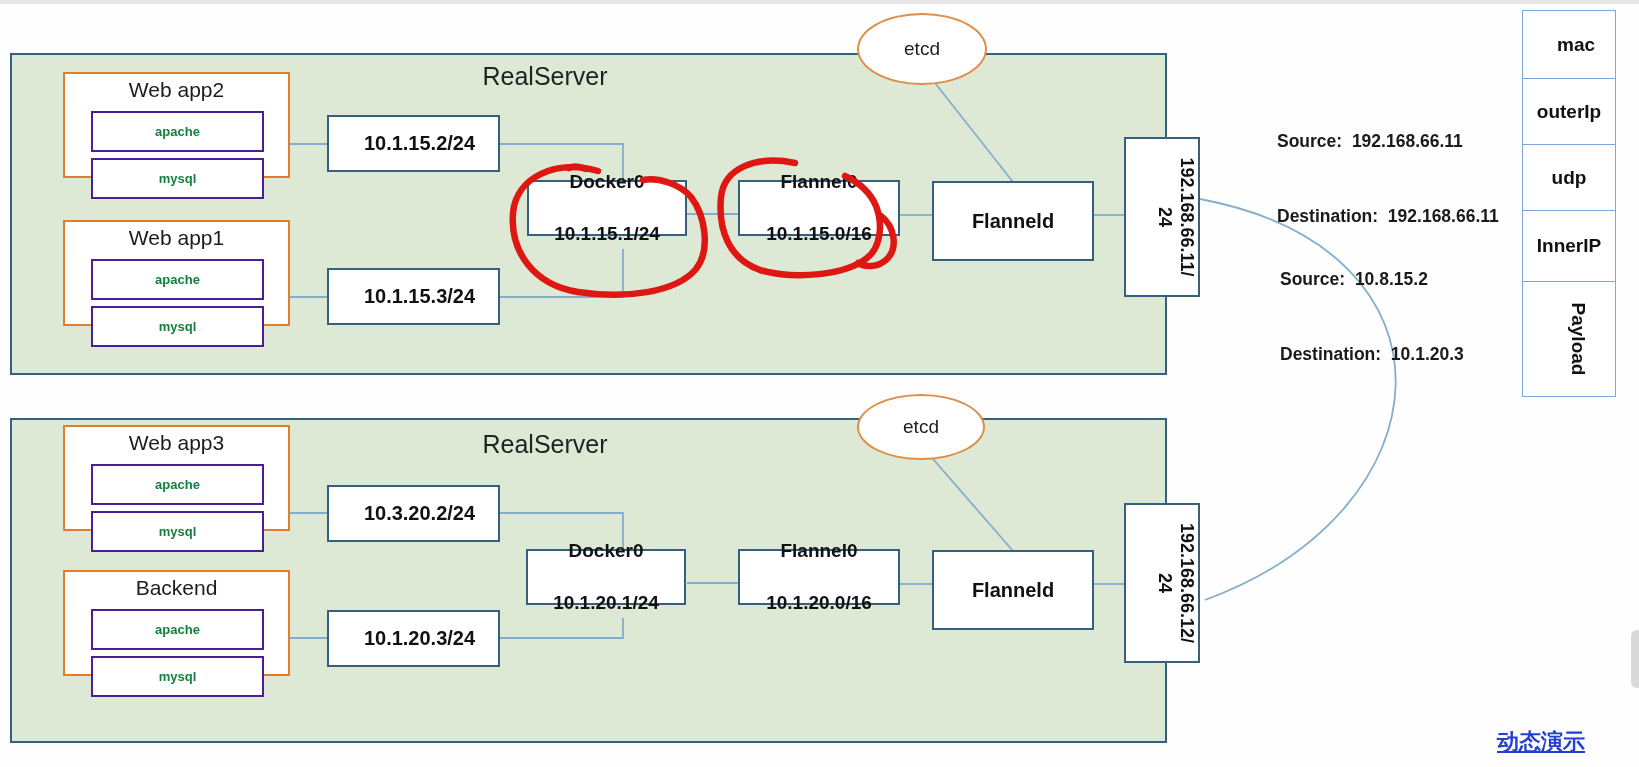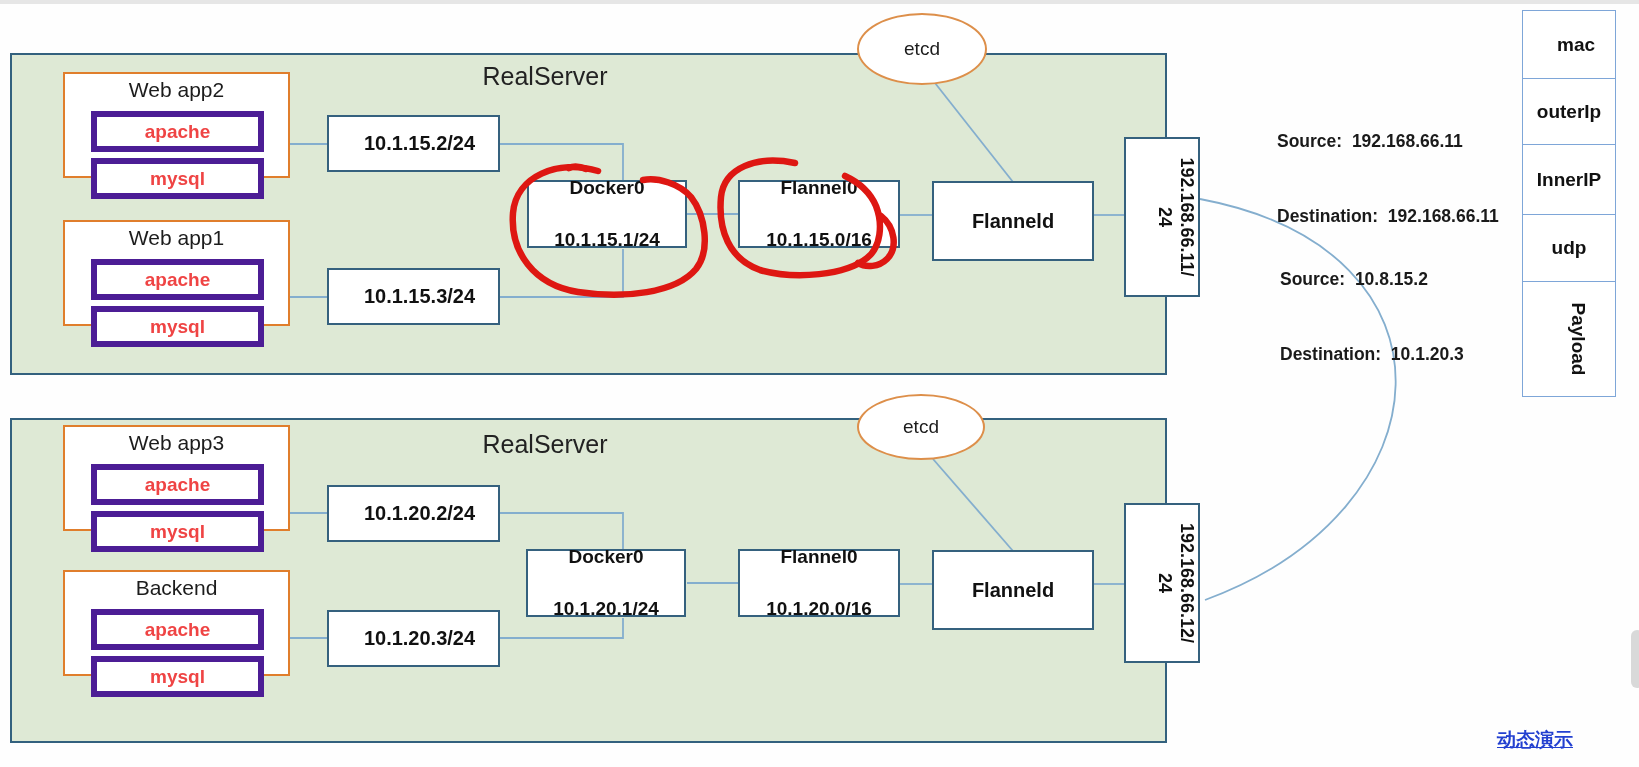--- a/index.html
+++ b/index.html
@@ -10,46 +10,46 @@
 
   .layer { position:absolute; left:0; top:0; pointer-events:none; }
   .lines-layer { z-index:1; }
   .red-layer   { z-index:4; }
 
   .green-box { position:absolute; left:10px; width:1157px; background:#dee9d5; border:2.5px solid #33617e; z-index:0; }
   .server-title { position:absolute; width:230px; text-align:center; font-size:25px; color:#222; z-index:2; }
 
   .app-box { position:absolute; width:227px; height:106px; background:#fff; border:2.5px solid #e07e2c; z-index:2; }
   .app-title { position:absolute; top:4px; left:0; right:0; text-align:center; font-size:21px; color:#1c1c1c; }
-  .comp { position:absolute; left:26px; width:173px; height:41px; background:#fff; border:6px solid #4c1d95;
-          display:flex; align-items:center; justify-content:center; font-weight:bold; font-size:19px; color:#ef4444; }
+  .comp { position:absolute; left:26px; width:173px; height:41px; background:#fff; border:2px solid #4c1d95;
+          display:flex; align-items:center; justify-content:center; font-weight:bold; font-size:13px; color:#15803d; }
   .comp.c0 { top:37px; } .comp.c1 { top:84px; }
 
   .wbox { position:absolute; background:#fff; border:2px solid #35617e; display:flex; flex-direction:column;
           align-items:center; justify-content:center; font-weight:bold; color:#111; z-index:2; }
   .ip-box { width:173px; height:57px; font-size:20px;padding-left:12px; }
-  .dev-box { width:160px; height:68px; font-size:19px; line-height:24px;gap:28px; }
+  .dev-box { width:160px; height:56px; font-size:19px; line-height:24px;gap:28px; }
   .flanneld-box { width:162px; height:80px; font-size:20px; }
 
   .etcd { position:absolute; background:#fff; border:2.5px solid #dd8f4a; border-radius:50%;
           display:flex; align-items:center; justify-content:center; font-size:19px; color:#1c1c1c; z-index:2; }
 
   .host-box { position:absolute; width:76px; height:160px; background:#fff; border:2.5px solid #35617e; z-index:2; }
   .vrot { position:absolute; left:50%; top:50%; width:160px; height:72px; transform:translate(-50%,-50%) rotate(90deg);
           text-align:center; font-weight:bold; font-size:18px; line-height:22px; color:#111; }
 
   .annot { position:absolute; font-weight:bold; font-size:17.5px; line-height:25px; color:#1a1a1a; white-space:pre; z-index:2;margin-left:40px; }
 
   .packet { position:absolute; left:1522px; top:10px; width:94px; z-index:2; }
   .pcell { position:relative; width:94px; background:#fff; border:1.6px solid #7ea6d8; margin-top:-1.6px;
            display:flex; align-items:center; justify-content:center; font-weight:bold; font-size:19px; color:#111; }
   .pcell.first { margin-top:0;padding-left:14px; }
   .pcell .vrot { width:116px; height:40px; font-size:19px; }
 
-  .demo-link { position:absolute; left:1497px; top:727px; font-weight:bold; font-size:19px; color:#2340d0;
+  .demo-link { position:absolute; left:1497px; top:727px; font-weight:bold; font-size:22px; color:#2340d0;
                text-decoration:underline; z-index:5; cursor:pointer; }
   .scroll-pill { position:absolute; left:1631px; top:630px; width:12px; height:58px; background:#cfcfcf;
                  border-radius:6px; opacity:.8; z-index:2; }
 </style>
 </head>
 <body>
 
 <div class="stage">
   <div class="topstrip"></div>
 
@@ -125,21 +125,21 @@
     <div class="comp c0">apache</div>
     <div class="comp c1">mysql</div>
   </div>
 
   <div class="app-box" style="left:63px;top:570px">
     <div class="app-title">Backend</div>
     <div class="comp c0">apache</div>
     <div class="comp c1">mysql</div>
   </div>
 
-  <div class="wbox ip-box" style="left:327px;top:485px">10.1.20.2/24</div>
+  <div class="wbox ip-box" style="left:327px;top:485px">10.3.20.2/24</div>
   <div class="wbox ip-box" style="left:327px;top:610px">10.1.20.3/24</div>
 
   <div class="wbox dev-box" style="left:526px;top:549px">
     <span>Docker0</span>
     <span>10.1.20.1/24</span>
   </div>
 
   <div class="wbox dev-box" style="left:738px;top:549px;width:162px">
     <span>Flannel0</span>
     <span>10.1.20.0/16</span>
@@ -162,22 +162,22 @@
   </div>
 
   <div class="annot" style="left:1240px;top:217px">
     <div>Source:  10.8.15.2</div>
     <div>Destination:  10.1.20.3</div>
   </div>
 
   <div class="packet">
     <div class="pcell first" style="height:70px">mac</div>
     <div class="pcell" style="height:67px">outerIp</div>
+    <div class="pcell" style="height:68px">udp</div>
     <div class="pcell" style="height:72px">InnerIP</div>
-    <div class="pcell" style="height:68px">udp</div>
     <div class="pcell" style="height:116px">
       <div class="vrot">Payload</div>
     </div>
   </div>
 
   <svg class="layer red-layer" width="1639" height="767" viewBox="0 0 1639 767">
     <g stroke="#de1712" stroke-width="6.5" fill="none" stroke-linecap="round">
       <path d="M598 171 C558 159 516 176 513 213 C510 252 534 285 578 292 C624 299 676 293 696 269 C711 250 705 215 691 197 C680 184 658 177 643 180"></path>
       <path d="M586 169 C579 166 573 166 569 168"></path>
       <path d="M795 163 C756 155 724 168 721 197 C718 230 729 259 760 270 C796 280 846 275 867 258 C881 247 883 224 876 206 C870 192 858 182 845 176"></path>

